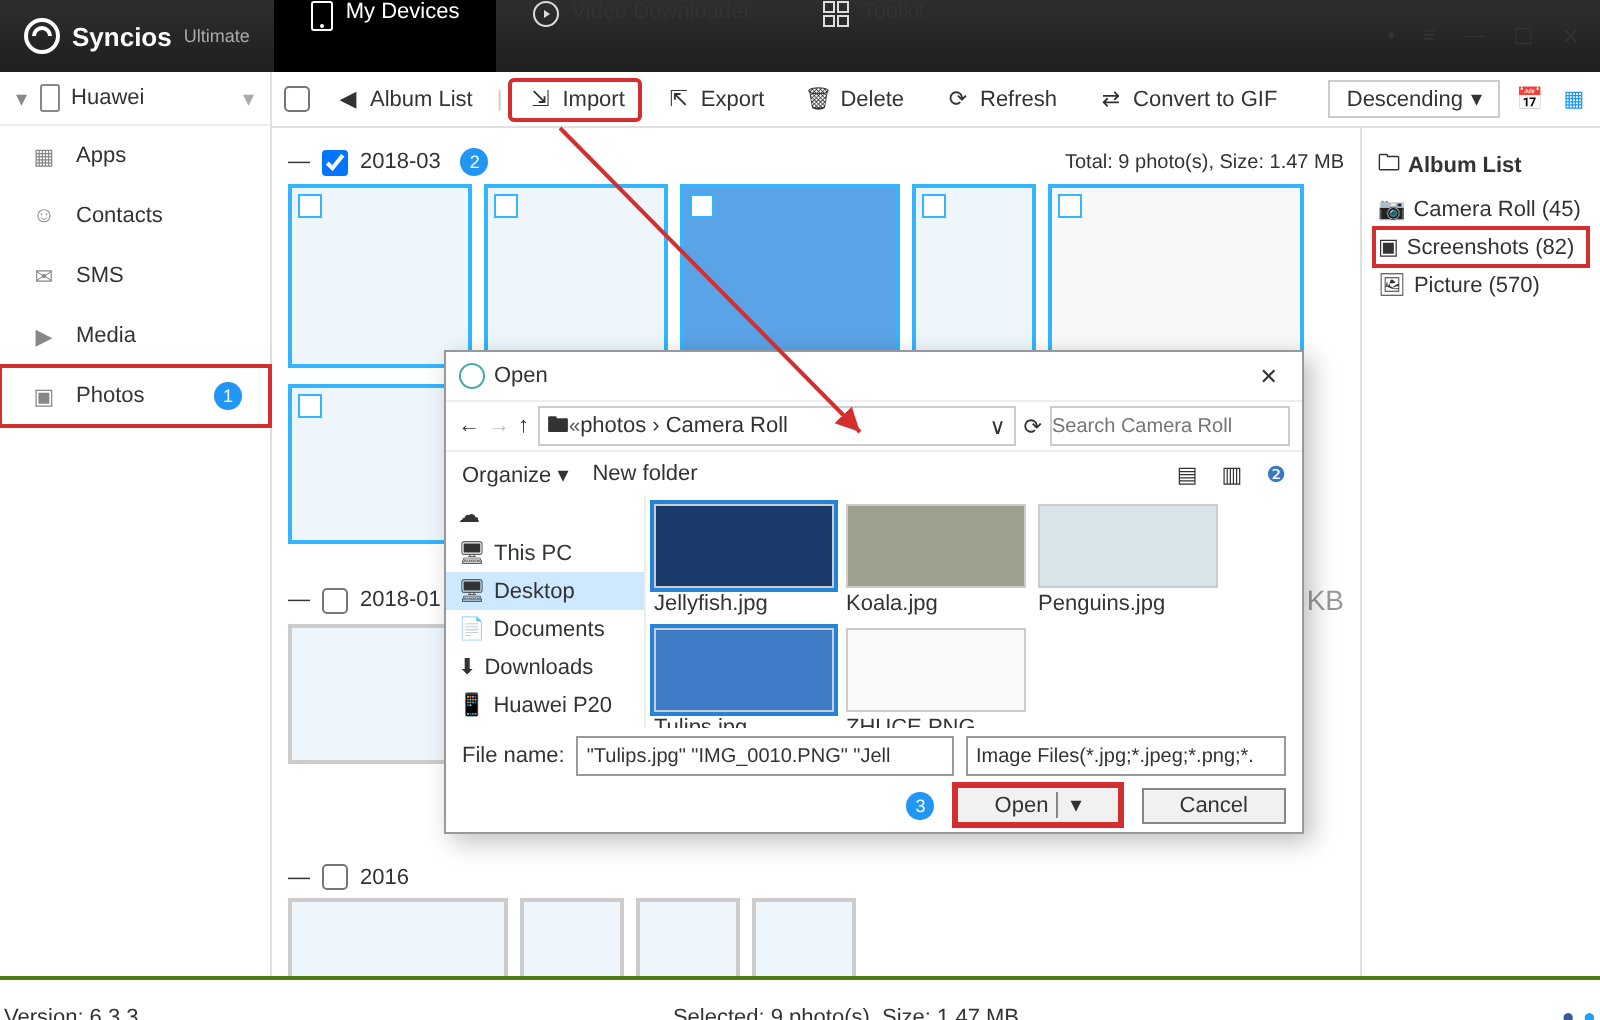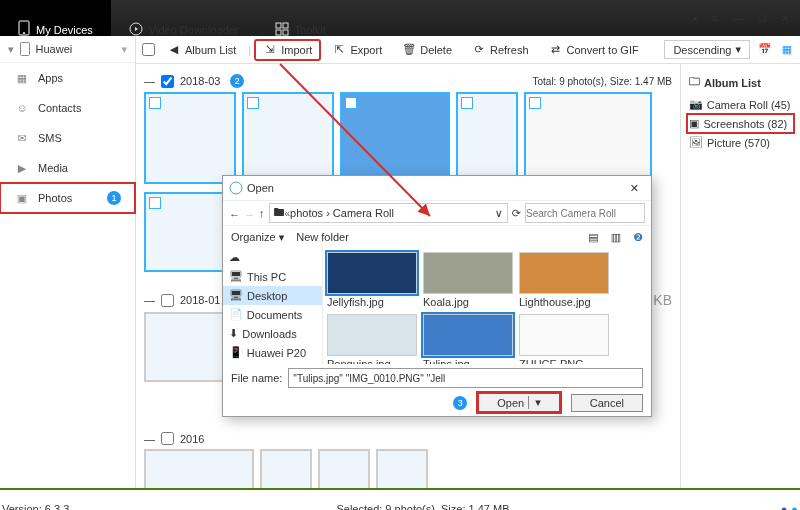--- a/index.html
+++ b/index.html
@@ -2,21 +2,21 @@
 <html><head>
 <meta charset="utf-8">
 <style>
 *{box-sizing:border-box;margin:0;padding:0;font-family:"Segoe UI",Arial,sans-serif;font-size:11px;color:#333}
 body{width:800px;height:510px;background:#fff;overflow:hidden;position:relative}
 .titlebar{height:36px;background:linear-gradient(#2e2e2e,#1f1f1f);display:flex;align-items:center;color:#fff}
 .brand{display:flex;align-items:center;gap:6px;padding:0 12px}
 .brand-name{color:#fff;font-size:13px;font-weight:600}
 .brand-sub{color:#aaa;font-size:9px}
 .navtabs{display:flex;height:100%}
-.navtab{display:flex;align-items:flex-end;gap:6px;padding:0 18px;color:#ddd;cursor:pointer}
+.navtab{display:flex;align-items:flex-start;gap:6px;padding:0 18px;color:#ddd;cursor:pointer}
 .navtab.active{background:#000}
 .winctrl{margin-left:auto;display:flex;gap:14px;padding:0 10px;color:#ddd}
 .layout{display:flex;height:calc(100% - 36px - 22px)}
 .sidebar{width:136px;border-right:1px solid #e0e0e0;display:flex;flex-direction:column}
 .deviceline{display:flex;align-items:center;gap:6px;padding:6px 8px;border-bottom:1px solid #eee}
 .sideitem{display:flex;align-items:center;gap:8px;padding:7px 14px;cursor:pointer;color:#555}
 .sideitem .sicon{width:16px;height:16px;display:flex;align-items:center;justify-content:center;color:#888}
 .hl-red{outline:2px solid #d32f2f;outline-offset:-1px}
 .hl-redthick{outline:3px solid #d32f2f;outline-offset:-2px}
 .main{flex:1;display:flex;flex-direction:column;min-width:0}
@@ -56,20 +56,28 @@
 .dfin{flex:1;border:1px solid #999;height:20px;padding:0 4px;font-size:10px}
 .dfsel{width:160px;border:1px solid #999;height:20px;padding:0 4px;font-size:10px}
 .dbtn{border:1px solid #888;background:#f1f1f1;padding:2px 18px;font-size:11px;cursor:pointer;display:inline-flex;align-items:center;gap:4px}
 .arrow{position:absolute;pointer-events:none}
 svg{display:block}
 </style>
 </head>
 <body>
 
 <div class="titlebar">
+  <div class="brand">
+    <svg width="18" height="18" viewBox="0 0 18 18">
+        <circle cx="9" cy="9" r="8" fill="none" stroke="#fff" stroke-width="2"></circle>
+        <path d="M5 9a4 4 0 0 1 8 0" fill="none" stroke="#fff" stroke-width="2"></path>
+      </svg>
+    <span class="brand-name">Syncios</span>
+    <span class="brand-sub">Ultimate</span>
+  </div>
   <div class="navtabs">
     <div class="navtab active">
       <svg width="12" height="16">
           <rect x="1" y="1" width="10" height="14" rx="1" fill="none" stroke="#fff"></rect>
           <circle cx="6" cy="13" r="1" fill="#fff"></circle>
         </svg>
       <span style="color:#fff">My Devices</span>
     </div>
     <div class="navtab">
       <svg width="14" height="14">
@@ -302,30 +310,30 @@
       <div class="dsi">
           <span>📱</span>
           <span>Huawei P20</span>
         </div>
       <div class="dsi"></div>
 
     </div>
     <div class="dfiles">
       <div class="dfile sel"><div class="ft" style="background:#1a3a6b"></div><span>Jellyfish.jpg</span></div>
       <div class="dfile"><div class="ft" style="background:#9ea08f"></div><span>Koala.jpg</span></div>
-      <div class="dfile"><div class="ft" style="background:#d28b3f"></div><span>Lighthouse.jpg</span></div>
       <div class="dfile"><div class="ft" style="background:#d7e4ea"></div><span>Penguins.jpg</span></div>
       <div class="dfile sel"><div class="ft" style="background:#3f7cc8"></div><span>Tulips.jpg</span></div>
       <div class="dfile"><div class="ft" style="background:#fafafa"></div><span>ZHUCE.PNG</span></div>
     </div>
   </div>
   <div class="dfoot">
     <div class="dfrow">
       <span>File name:</span>
       <input class="dfin" value="&quot;Tulips.jpg&quot; &quot;IMG_0010.PNG&quot; &quot;Jell" style="">
+      <input class="dfsel" value="Image Files(*.jpg;*.jpeg;*.png;*." style="">
     </div>
     <div class="dfrow" style="justify-content:flex-end;gap:10px">
       <span class="badge">3</span>
       <span class="hl-redthick" style="padding:1px"><button class="dbtn">
             <span>Open</span>
             <span style="border-left:1px solid #888;padding-left:6px">▾</span>
           </button></span>
       <button class="dbtn">
           <span>Cancel</span>
         </button>

